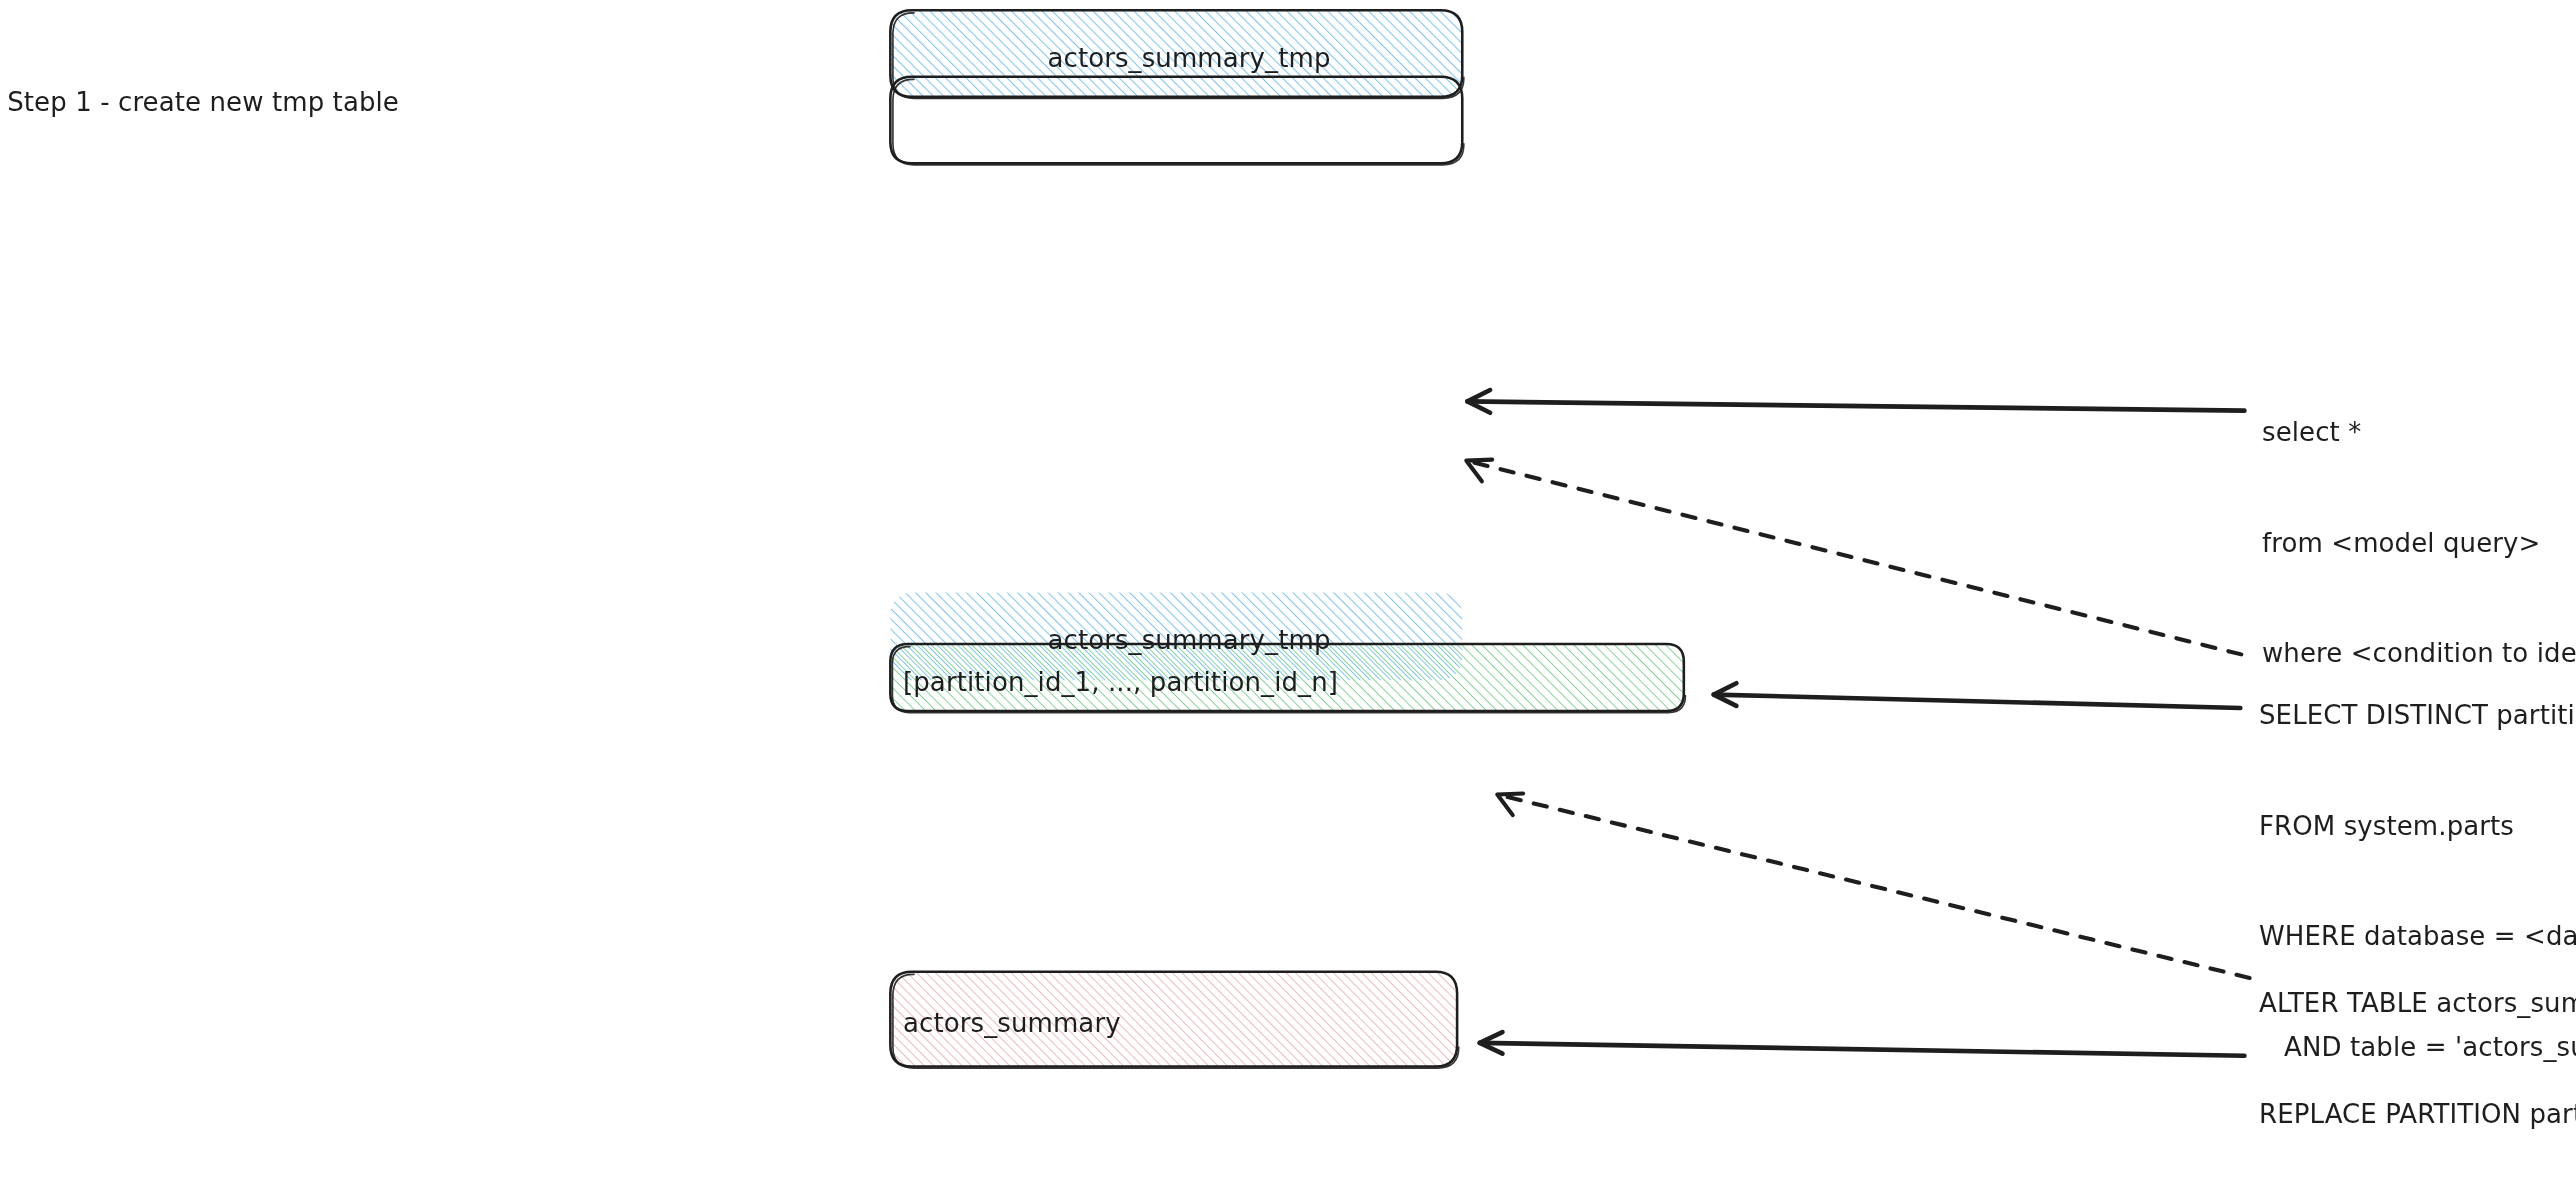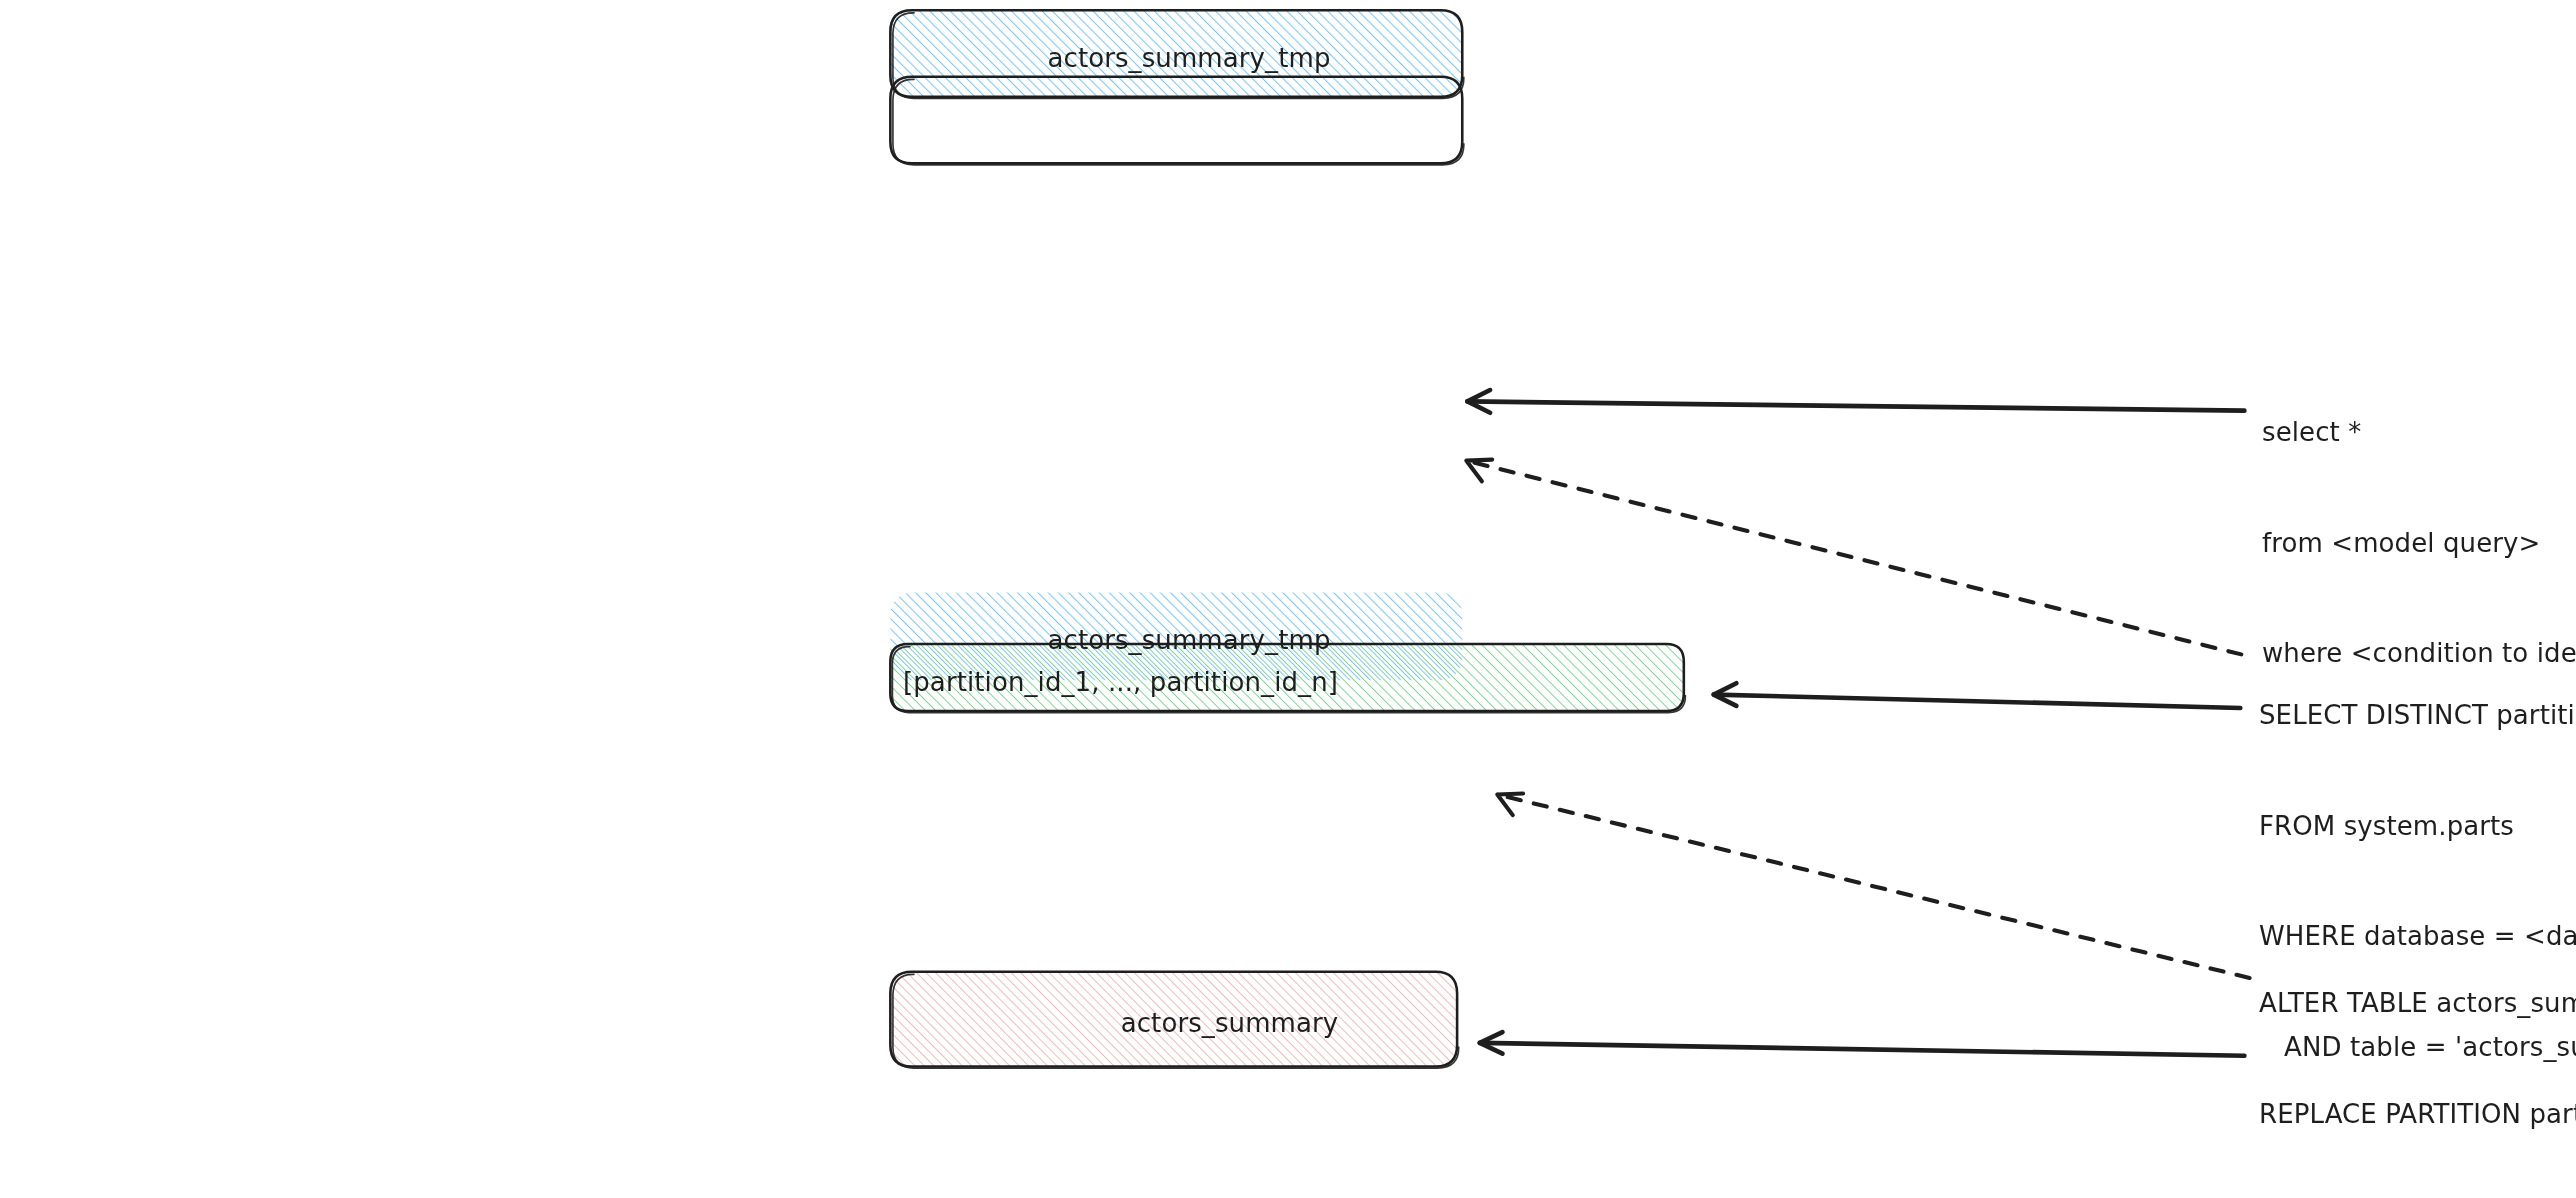--- a/index.html
+++ b/index.html
@@ -99,28 +99,29 @@
       <path d="M4366,1898 L2906,1542" fill="none" stroke="#1e1e1e" stroke-width="8" stroke-linecap="round" stroke-dasharray="26 26"></path>
       <path d="M2906,1542 L2956,1540 M2906,1542 L2936,1582" fill="none" stroke="#1e1e1e" stroke-width="8" stroke-linecap="round"></path>
     </g>
 
     <g>
       <path d="M4356,2049 L2872,2024" fill="none" stroke="#1e1e1e" stroke-width="9" stroke-linecap="round"></path>
       <path d="M2872,2024 L2916,2003 M2872,2024 L2916,2045" fill="none" stroke="#1e1e1e" stroke-width="9" stroke-linecap="round"></path>
     </g>
   </svg>
 
+  <div class="txt step-label" style="left:7.2px;top:84px;">Step 1 - create new tmp table</div>
 
   <div class="txt node-label" style="left:890px;top:40px;width:572px;text-align:center;">actors_summary_tmp</div>
 
   <div class="txt node-label" style="left:890px;top:622px;width:572px;text-align:center;">actors_summary_tmp</div>
 
   <div class="txt node-label" style="left:890px;top:664px;width:793px;text-align:left;">[partition_id_1, ..., partition_id_n]</div>
 
-  <div class="txt node-label" style="left:890px;top:1005px;width:653px;text-align:center;">actors_summary</div>
+  <div class="txt node-label" style="left:890px;top:1005px;width:653px;text-align:left;">actors_summary</div>
 
   <div class="txt sql" style="left:2262px;top:340px;">
     <div>select *</div>
     <div>from &lt;model query&gt;</div>
     <div>where &lt;condition to identify new&gt;</div>
   </div>
 
   <div class="txt sql" style="left:2259px;top:623px;">
     <div>SELECT DISTINCT partition_id</div>
     <div>FROM system.parts</div>

